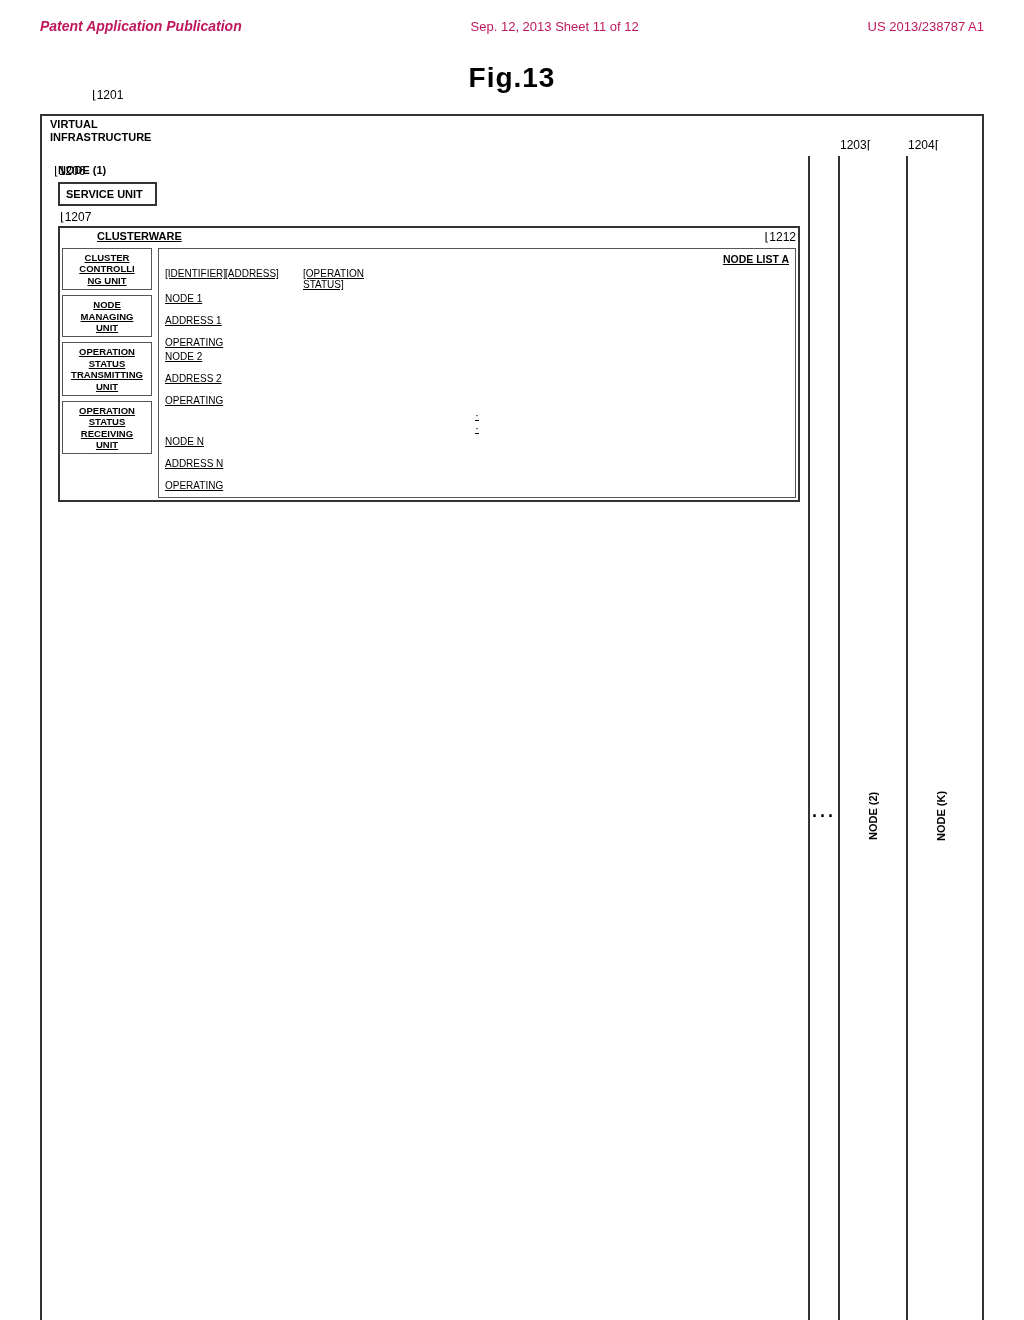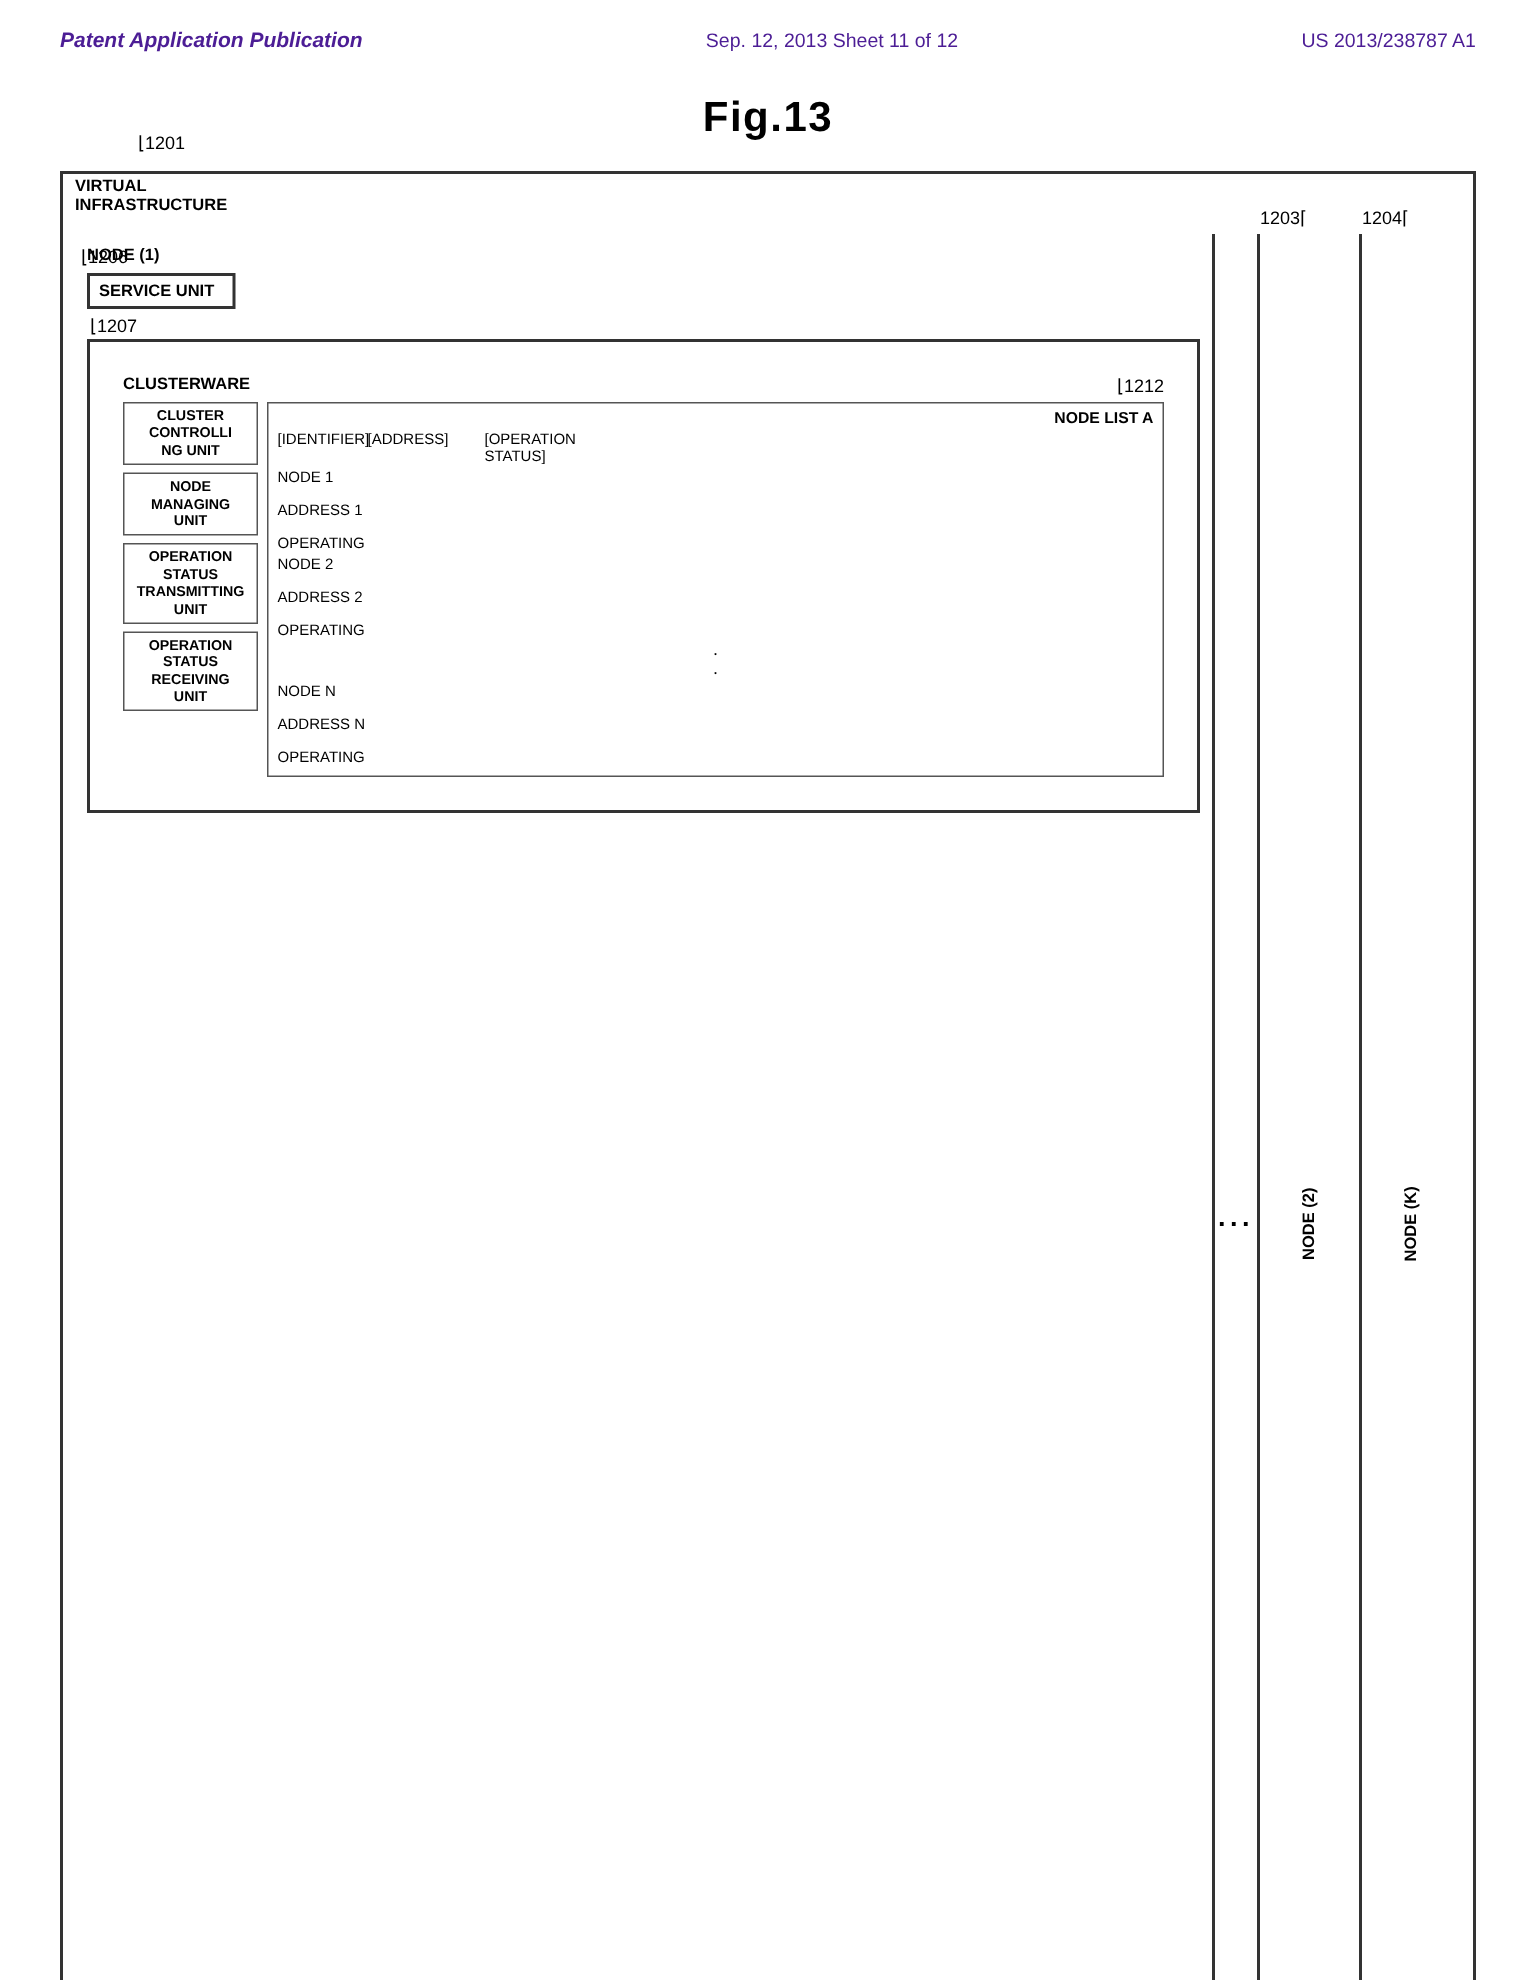--- a/index.html
+++ b/index.html
@@ -10,21 +10,21 @@
       min-height: 1320px;
       position: relative;
     }
 
     .page-header {
       display: flex;
       justify-content: space-between;
       align-items: center;
       padding: 18px 40px 10px 40px;
       font-size: 13px;
-      color: #4c1d95;
+      color: #be185d;
     }
 
     .page-header .left { font-style: italic; font-weight: bold; font-size: 14px; }
     .page-header .middle { font-size: 13px; }
     .page-header .right { font-size: 13px; }
 
     .figure-title {
       text-align: center;
       font-size: 28px;
       font-weight: bold;
@@ -72,29 +72,31 @@
       display: inline-block;
       font-size: 11px;
       font-weight: bold;
       position: relative;
       width: 99px;
     }
 
     
     .clusterware-box {
       border: 2px solid #333;
-      padding: 22px;
+      padding: 2px;
       position: relative;
       margin-top: 2px;
+      text-decoration: underline;
     }
 
     .cw-label {
       font-size: 11px;
       font-weight: bold;
       margin-bottom: 6px;
+      margin-left: 35px;
     }
 
     
     .cw-inner {
       display: flex;
       flex-direction: row;
       gap: 6px;
     }
 
     .cw-left {

